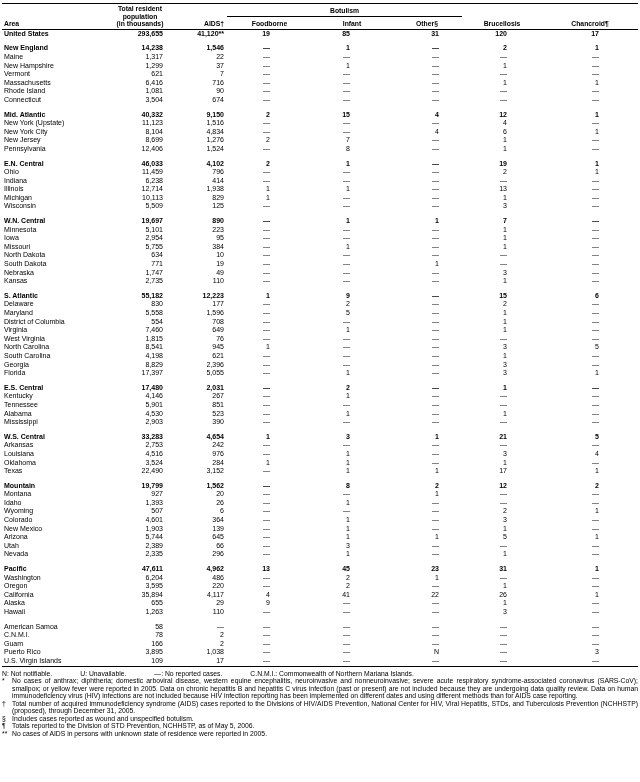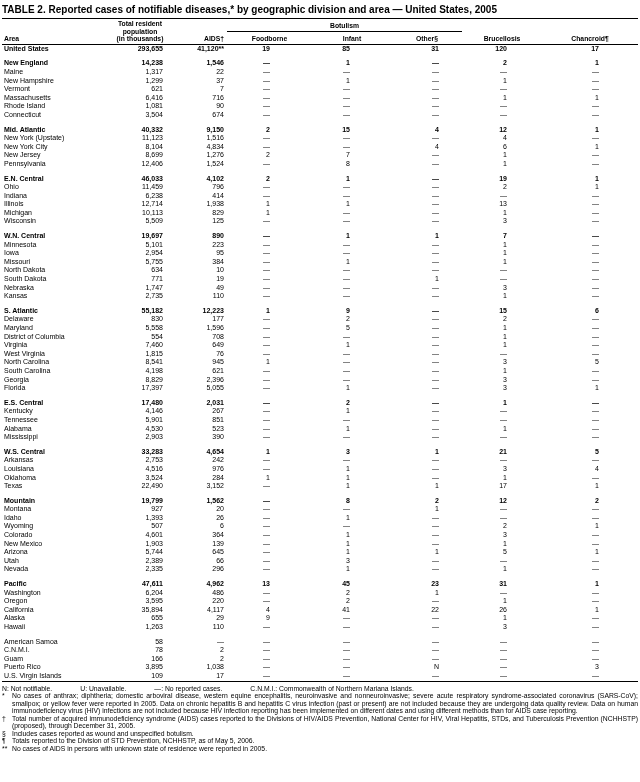--- a/index.html
+++ b/index.html
@@ -45,21 +45,20 @@
   .footnotes { margin-top: 3px; font-size: 6.8px; line-height: 7.5px; width: 636px; }
   .fn-legend span { display: inline-block; margin-right: 28px; }
   .fn-legend span:last-child { margin-right: 0; }
   .fn { position: relative; padding-left: 10px; text-align: justify; }
   .fn .marker { position: absolute; left: 0; top: 0; }
 </style>
 </head>
 <body>
 
 <div class="page">
-  <div class="title">TABLE 2. Reported cases of notifiable diseases,* by geographic division and area — United States, 2005</div>
 
   <table class="report">
     <colgroup>
       <col style="width:111px">
         <col style="width:54px">
         <col style="width:60px">
       <col style="width:85px">
         <col style="width:80px">
         <col style="width:70px">
       <col style="width:80px">

